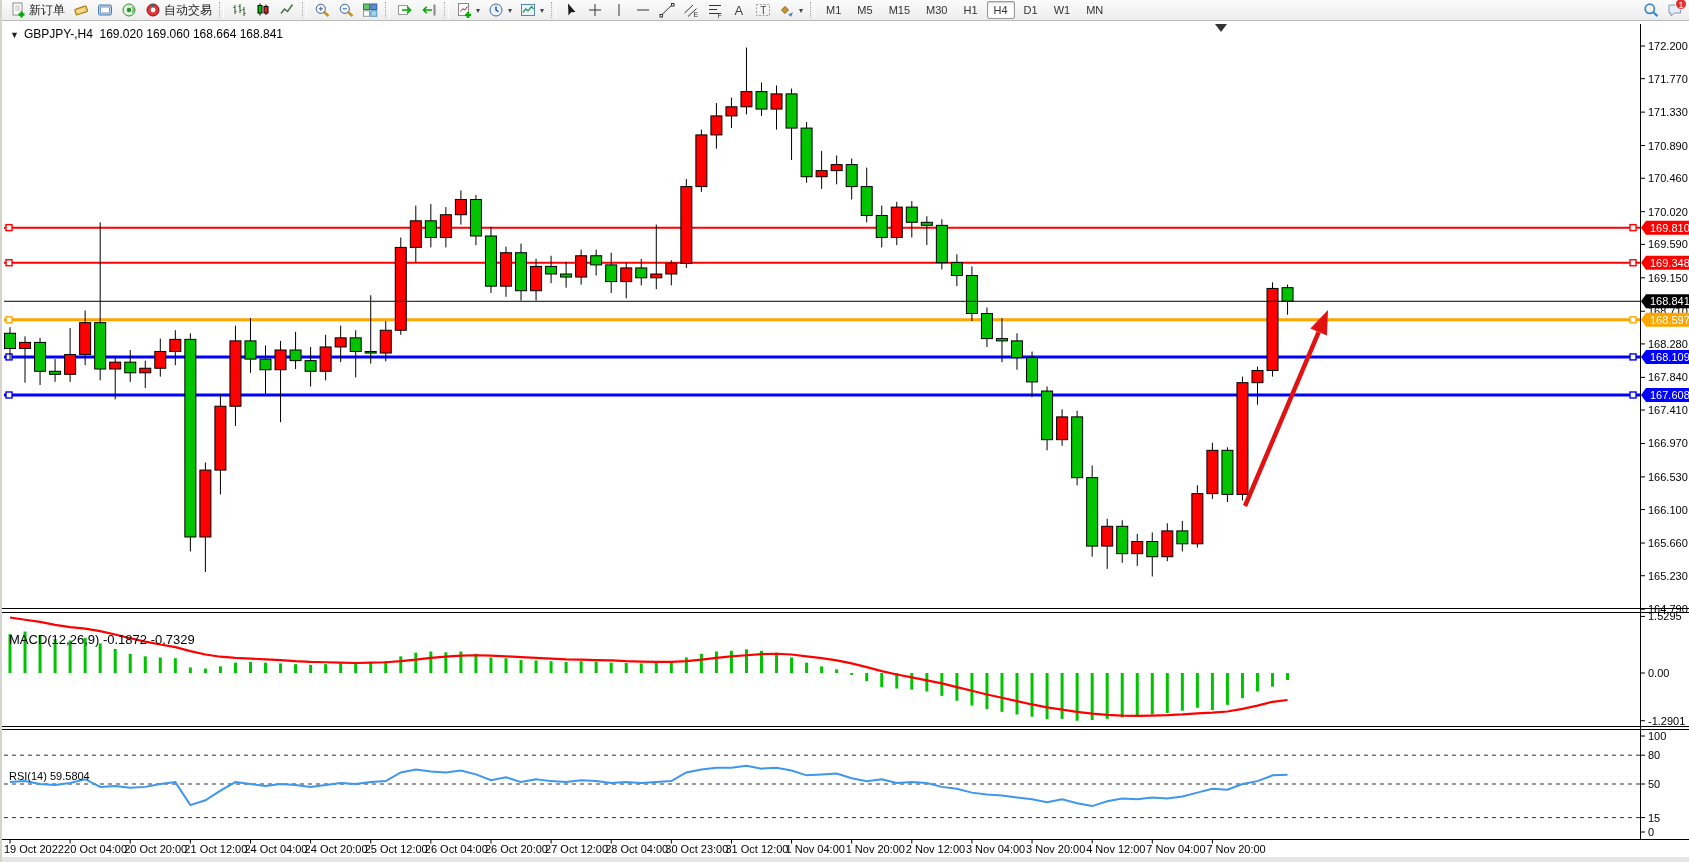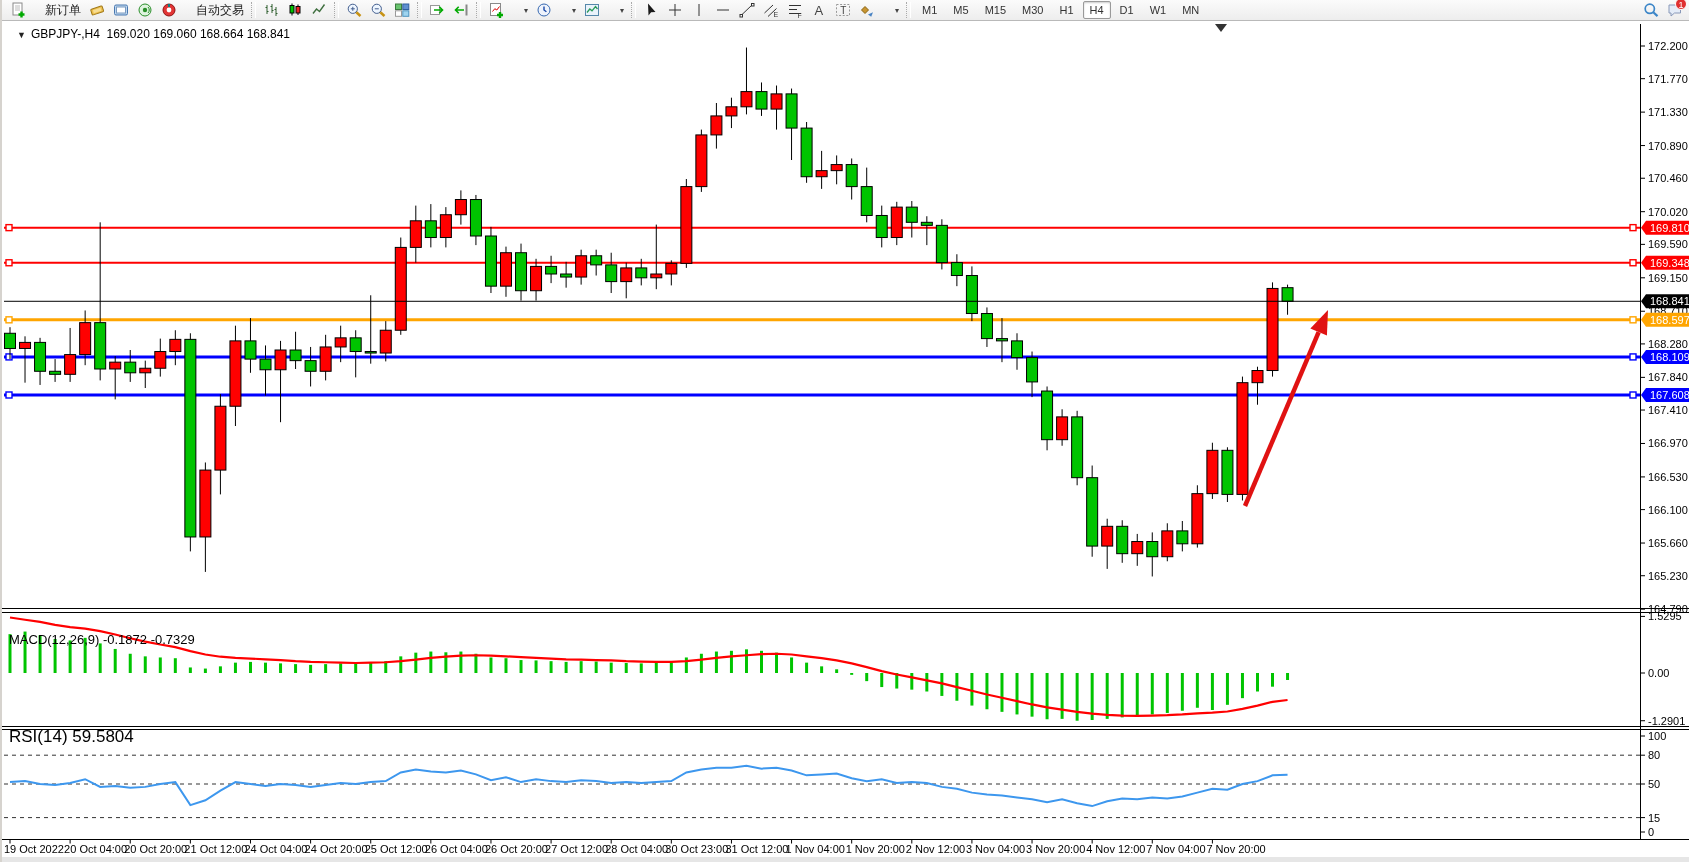--- a/index.html
+++ b/index.html
@@ -6,38 +6,38 @@
   html,body { background:#d6d3ce; }
   body { font-family:"Liberation Sans", sans-serif; }
   #stage { position:relative; width:1689px; height:862px; background:#fff; overflow:hidden;
            border-left:2px solid #d6d3ce; }
   
   #toolbar { position:absolute; left:0; top:0; width:1689px; height:21px;
              background:linear-gradient(#fbfbfb,#ededed); border-bottom:1px solid #b9b9b9;
              display:flex; align-items:center; padding:0 4px; z-index:30; }
   .tb-group { display:flex; align-items:center; height:21px; }
   .tb-sep { width:5px; height:16px; margin:0 3px; border-left:1px dotted #aaa; border-right:1px solid #fff; }
-  .tb-btn { display:flex; align-items:center; gap:19px; height:19px; padding:1px 3px; cursor:default;
+  .tb-btn { display:flex; align-items:center; gap:3px; height:19px; padding:1px 3px; cursor:default;
             border:1px solid transparent; border-radius:2px; }
   .tb-btn svg { width:16px; height:16px; display:block; }
   .tb-label { font-size:12px; color:#222; white-space:nowrap; }
   .tb-dd { font-size:8px; color:#444; margin-left:1px; }
   .tf-btn { font-size:11px; color:#333; padding:2px 6px; height:18px; line-height:13px;
             border:1px solid transparent; margin:16px 1px; }
   .tf-btn.active { background:#fff; border:1px solid #9a9a9a; border-radius:2px; box-shadow:inset 0 1px 2px #ccc; }
   #tb-right { margin-left:auto; display:flex; align-items:center; }
   .badge { position:absolute; right:-4px; top:-4px; background:#e03030; color:#fff; font-size:9px;
            border-radius:50%; width:12px; height:12px; line-height:12px; text-align:center; border:1px solid #fff;}
   .tb-iconwrap { position:relative; }
   
   .ovl { position:absolute; z-index:10; font-size:12px; color:#000; white-space:nowrap; }
-  #chart-title { left:15px; top:27px; }
+  #chart-title { left:8px; top:27px; }
   #chart-title .tri { font-size:9px; margin-right:5px; color:#222; }
   #macd-title { left:7px; top:616px; font-size:13px;margin-top:16px; }
-  #rsi-title  { left:7px; top:727px; font-size:17px; }
+  #rsi-title  { left:7px; top:770px; font-size:11px; }
   svg text { font-family:"Liberation Sans", sans-serif; }
 </style>
 </head>
 <body>
 
 <div id="stage">
   <div id="toolbar">
       <div class="tb-group">
         <div class="tb-btn">
           <span class="tb-iconwrap">

